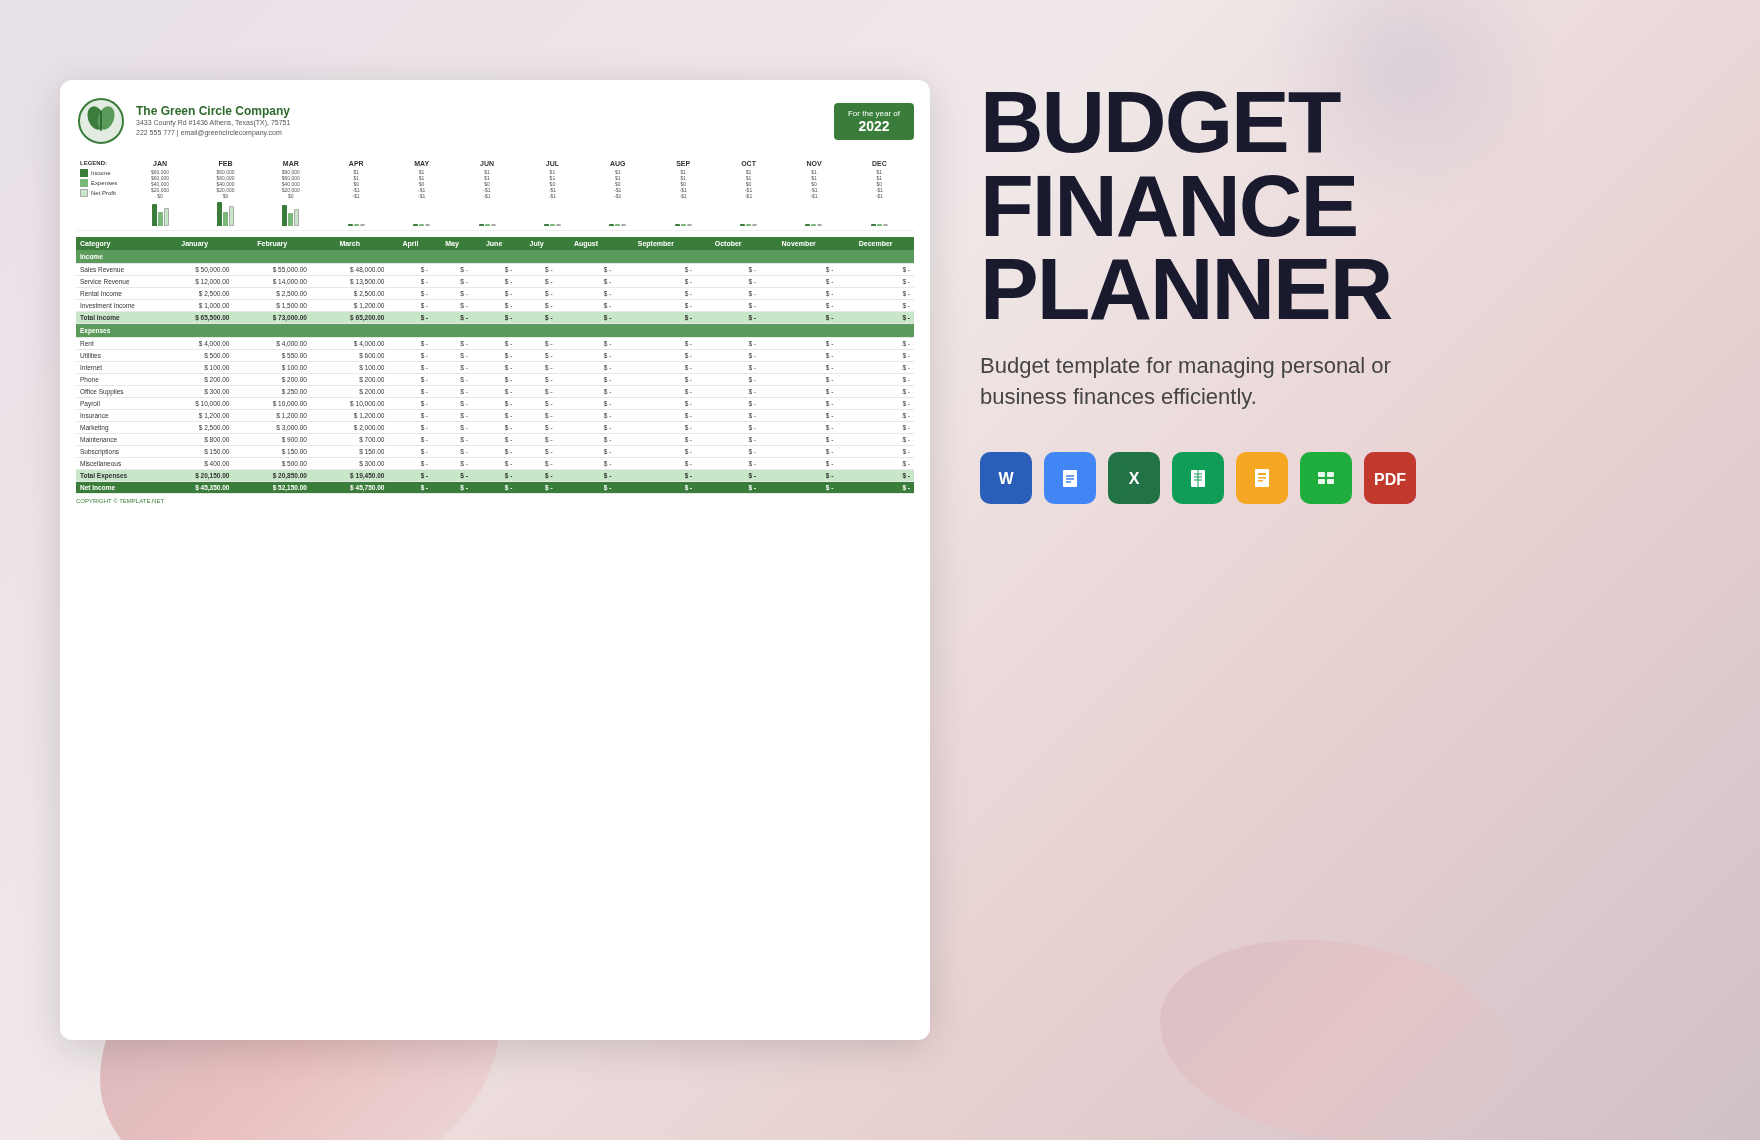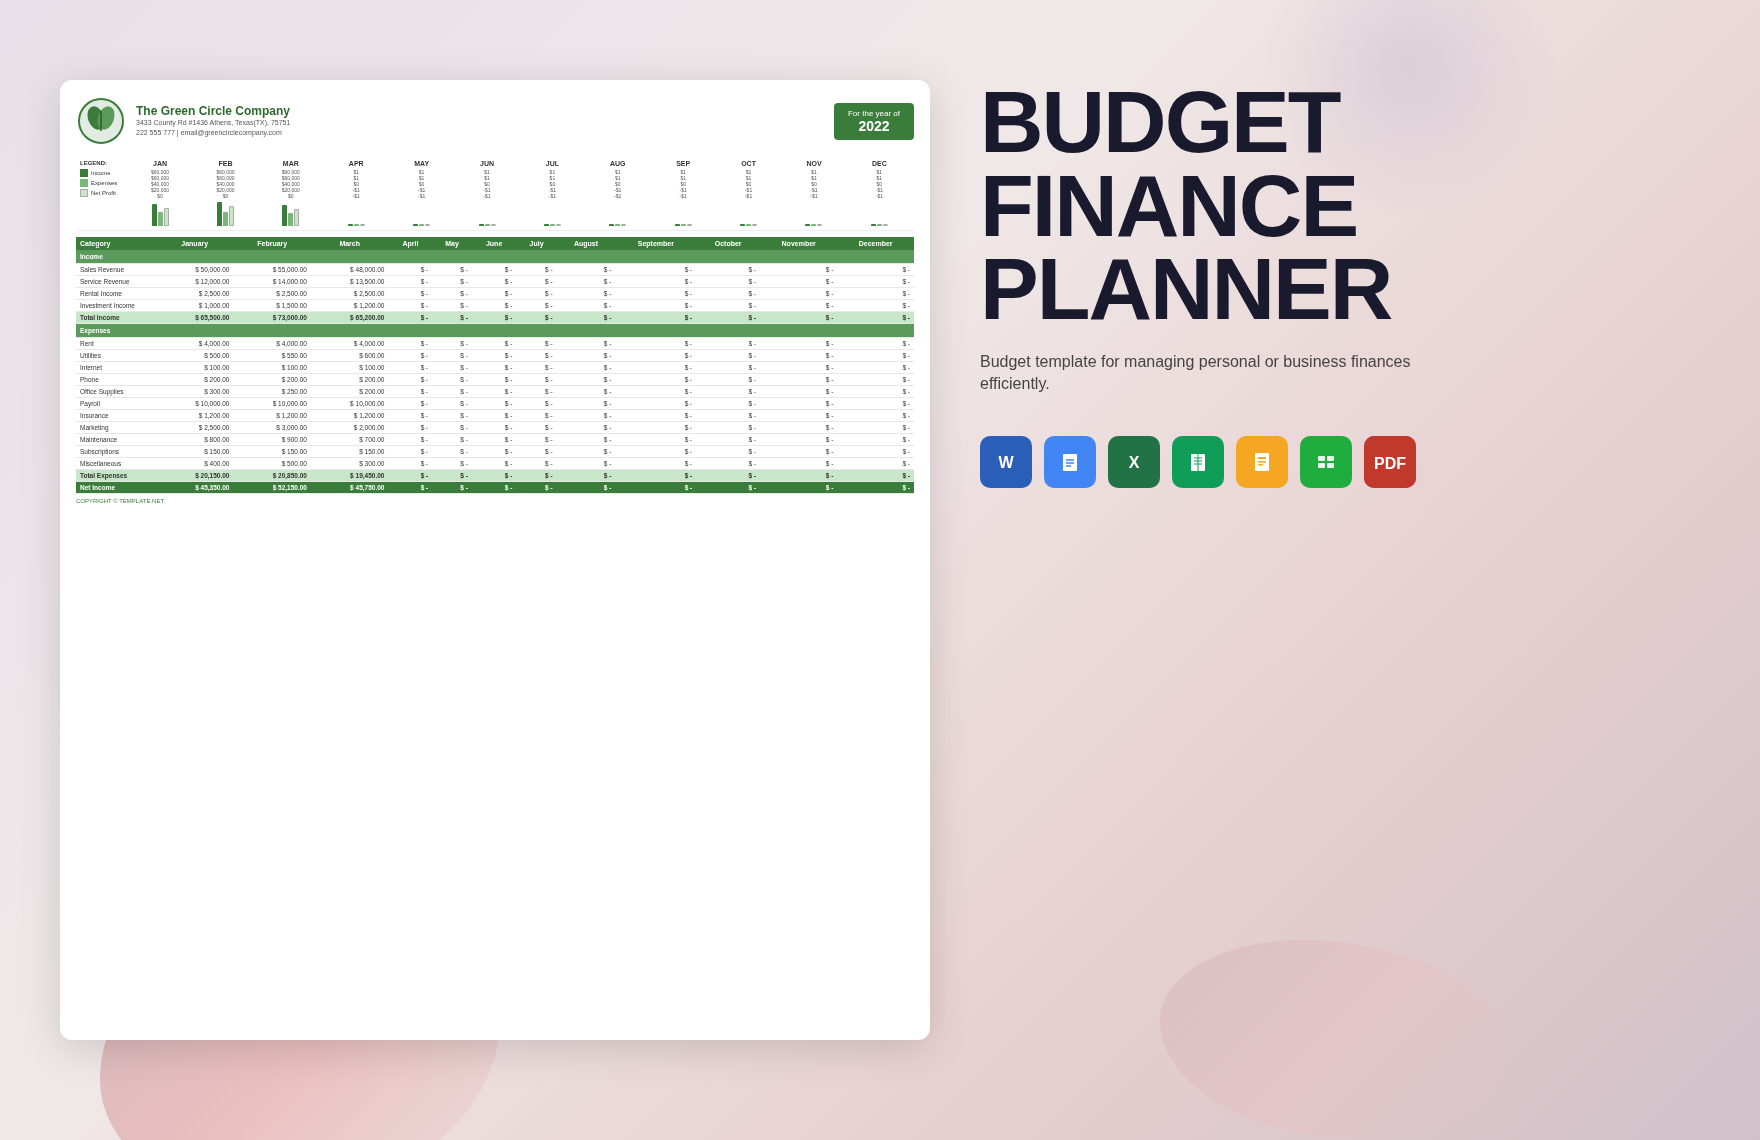--- a/index.html
+++ b/index.html
@@ -235,21 +235,21 @@
       font-size: 28px;
       font-weight: 900;
       padding: 10px 30px;
       border-radius: 30px;
       text-transform: uppercase;
       letter-spacing: 2px;
       width: fit-content;
     }
 
     .description {
-      font-size: 16px;
+      font-size: 22px;
       color: #444;
       line-height: 1.4;
       max-width: 500px;
     }
 
     
     .format-icons {
       display: flex;
       gap: 12px;
       align-items: center;

